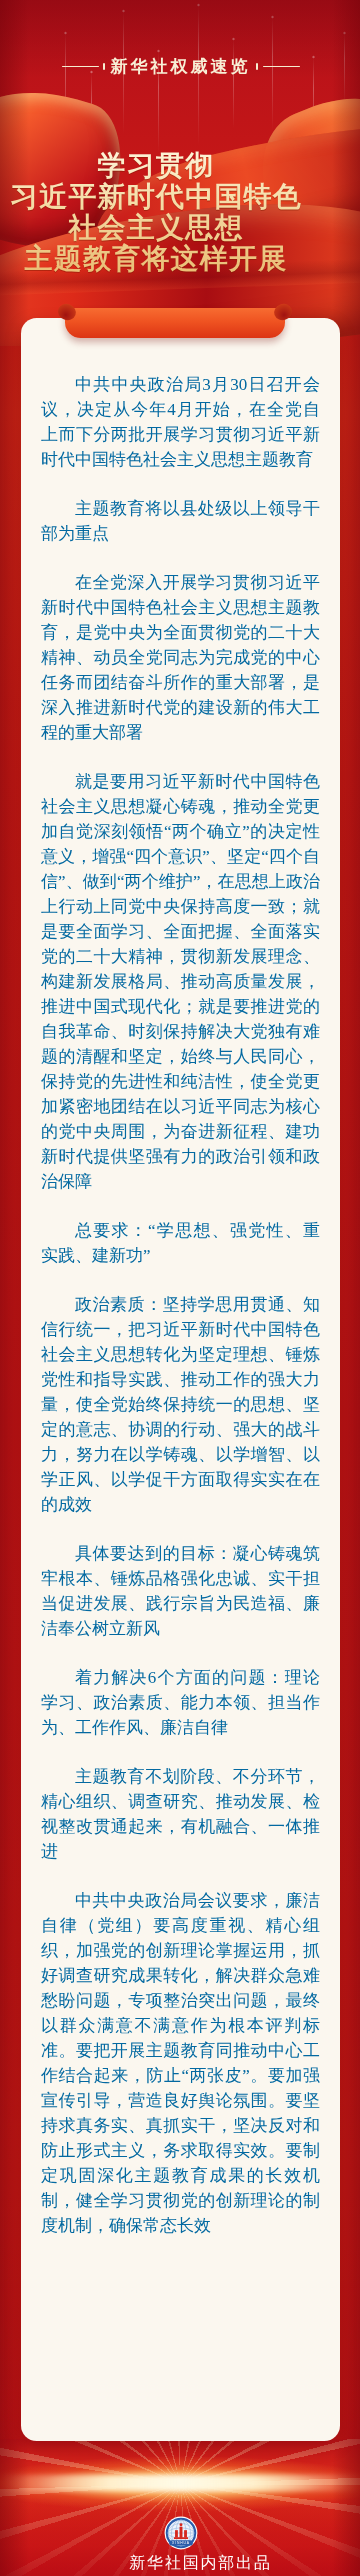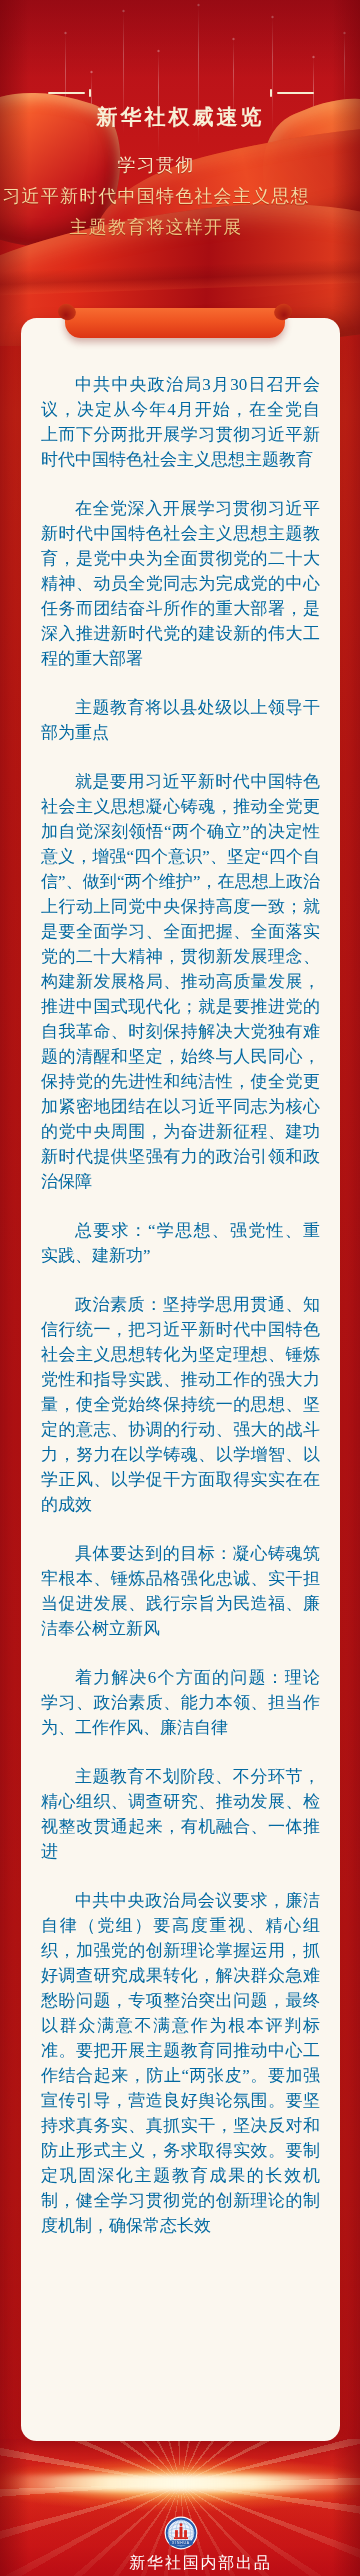--- a/index.html
+++ b/index.html
@@ -34,27 +34,27 @@
     box-shadow:inset 0 8.4px 13.2px rgba(255,190,120,.4), inset 0 -9.6px 15.6px rgba(100,0,6,.5);}
   .floorband{position:absolute;left:0;top:265px;width:361px;height:24px;opacity:.5;
     background:linear-gradient(180deg,rgba(90,0,8,.0) 0%,rgba(90,0,8,.45) 55%,rgba(255,120,60,.25) 100%);
     transform:skewY(-2deg);}
   .vignette{position:absolute;inset:0;pointer-events:none;z-index:2;
     background:
       linear-gradient(90deg,rgba(112,2,10,.5) 0,rgba(112,2,10,0) 29px,rgba(112,2,10,0) 332px,rgba(112,2,10,.5) 361px),
       linear-gradient(180deg,rgba(100,0,8,.35) 0,rgba(100,0,8,0) 78px);}
   
   .brand-row{position:absolute;left:0;top:55px;width:361px;display:flex;align-items:center;justify-content:center;gap:12px;z-index:3;}
-  .brand{color:#f8efd6;font-size:21px;font-weight:bold;letter-spacing:3px;margin-top:48px;}
+  .brand{color:#f8efd6;font-size:17px;font-weight:bold;letter-spacing:3px;}
   .hline{position:relative;width:37px;height:1.8px;background:#f6ecd0;border-radius:1.2px;}
   .hline::after{content:'';position:absolute;top:-3px;width:1.8px;height:7.8px;background:#f6ecd0;border-radius:1.2px;}
   .hline.left::after{right:-6.6px;}
   .hline.right::after{left:-6.6px;}
   .title{position:absolute;left:0;top:150px;width:312px;text-align:center;z-index:3;
-    font-weight:normal;font-size:18px;line-height:31px;letter-spacing:1.2px;
+    font-weight:bold;font-size:28px;line-height:31px;letter-spacing:1.2px;
     background:linear-gradient(180deg,#fdf4d8 0%,#f4dba4 45%,#e9bd74 100%);
     -webkit-background-clip:text;background-clip:text;color:transparent;
     filter:drop-shadow(0 1.8px 0.6px rgba(125,25,0,.45));}
   
   .card{position:absolute;left:21px;top:318px;width:319px;height:2123px;z-index:3;
     background:#fbf7ef;border-radius:15.6px;box-shadow:0 6px 14.4px rgba(90,0,6,.35);}
   .tab{position:absolute;left:44px;top:-10.2px;width:220px;height:30px;z-index:2;
     background:linear-gradient(180deg,#f76c31 0%,#ef5321 45%,#dc3414 100%);
     border-radius:6px 6px 15.6px 15.6px;box-shadow:0 4.2px 7.2px rgba(120,10,5,.3);}
   .tab::before,.tab::after{content:'';position:absolute;top:-4.2px;width:18px;height:15.6px;border-radius:50%;
@@ -114,22 +114,22 @@
   <div class="title">
     <div>学习贯彻</div>
     <div>习近平新时代中国特色社会主义思想</div>
     <div>主题教育将这样开展</div>
   </div>
 
   <div class="card">
     <div class="tab"></div>
     <div class="content">
       <p class="para"><span class="lead"></span><span>中共中央政治局3月30日召开会议，决定从今年4月开始，在全党自上而下分两批开展学习贯彻习近平新时代中国特色社会主义思想主题教育</span></p>
+      <p class="para"><span class="lead"></span><span>主题教育将以县处级以上领导干部为重点</span></p>
       <p class="para"><span class="lead"></span><span>在全党深入开展学习贯彻习近平新时代中国特色社会主义思想主题教育，是党中央为全面贯彻党的二十大精神、动员全党同志为完成党的中心任务而团结奋斗所作的重大部署，是深入推进新时代党的建设新的伟大工程的重大部署</span></p>
-      <p class="para"><span class="lead"></span><span>主题教育将以县处级以上领导干部为重点</span></p>
       <p class="para"><span class="lead"></span><span>就是要用习近平新时代中国特色社会主义思想凝心铸魂，推动全党更加自觉深刻领悟“两个确立”的决定性意义，增强“四个意识”、坚定“四个自信”、做到“两个维护”，在思想上政治上行动上同党中央保持高度一致；就是要全面学习、全面把握、全面落实党的二十大精神，贯彻新发展理念、构建新发展格局、推动高质量发展，推进中国式现代化；就是要推进党的自我革命、时刻保持解决大党独有难题的清醒和坚定，始终与人民同心，保持党的先进性和纯洁性，使全党更加紧密地团结在以习近平同志为核心的党中央周围，为奋进新征程、建功新时代提供坚强有力的政治引领和政治保障</span></p>
       <p class="para"><span class="lead">总要求：</span><span>“学思想、强党性、重实践、建新功”</span></p>
       <p class="para"><span class="lead">政治素质：</span><span>坚持学思用贯通、知信行统一，把习近平新时代中国特色社会主义思想转化为坚定理想、锤炼党性和指导实践、推动工作的强大力量，使全党始终保持统一的思想、坚定的意志、协调的行动、强大的战斗力，努力在以学铸魂、以学增智、以学正风、以学促干方面取得实实在在的成效</span></p>
       <p class="para"><span class="lead">具体要达到的目标：</span><span>凝心铸魂筑牢根本、锤炼品格强化忠诚、实干担当促进发展、践行宗旨为民造福、廉洁奉公树立新风</span></p>
       <p class="para"><span class="lead">着力解决6个方面的问题：</span><span>理论学习、政治素质、能力本领、担当作为、工作作风、廉洁自律</span></p>
       <p class="para"><span class="lead"></span><span>主题教育不划阶段、不分环节，精心组织、调查研究、推动发展、检视整改贯通起来，有机融合、一体推进</span></p>
       <p class="para"><span class="lead"></span><span>中共中央政治局会议要求，廉洁自律（党组）要高度重视、精心组织，加强党的创新理论掌握运用，抓好调查研究成果转化，解决群众急难愁盼问题，专项整治突出问题，最终以群众满意不满意作为根本评判标准。要把开展主题教育同推动中心工作结合起来，防止“两张皮”。要加强宣传引导，营造良好舆论氛围。要坚持求真务实、真抓实干，坚决反对和防止形式主义，务求取得实效。要制定巩固深化主题教育成果的长效机制，健全学习贯彻党的创新理论的制度机制，确保常态长效</span></p>
     </div>
   </div>
 

